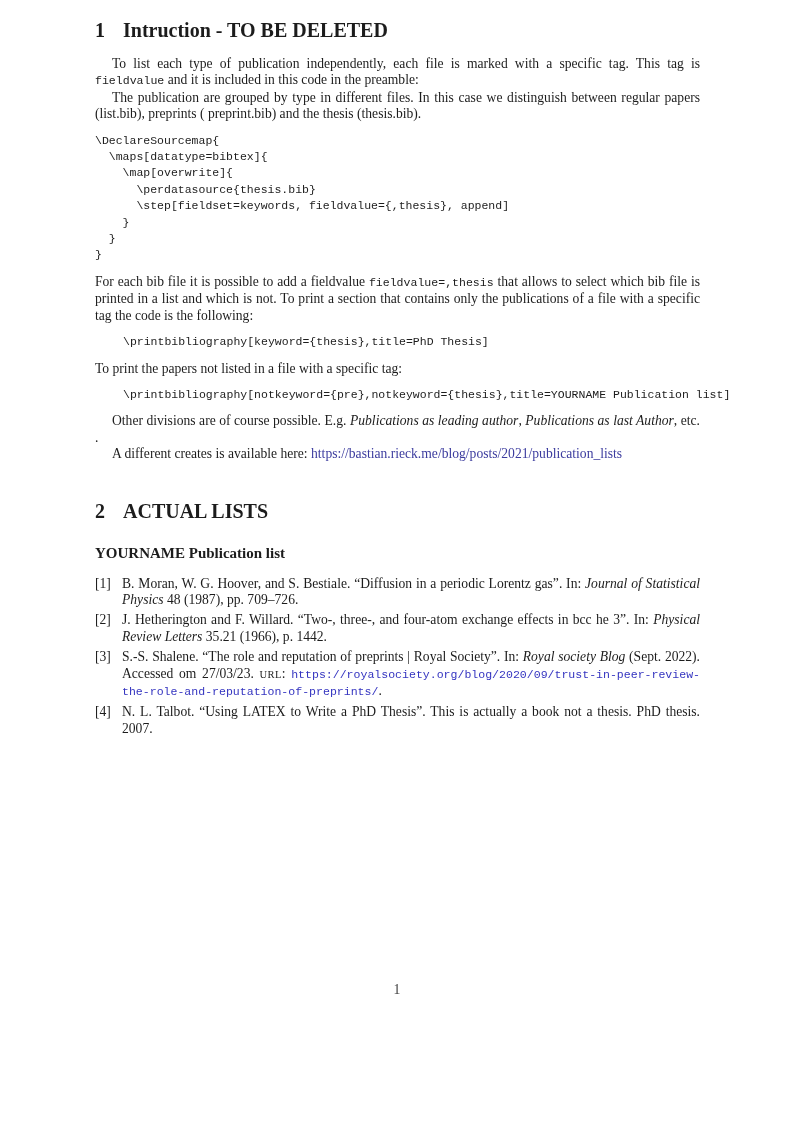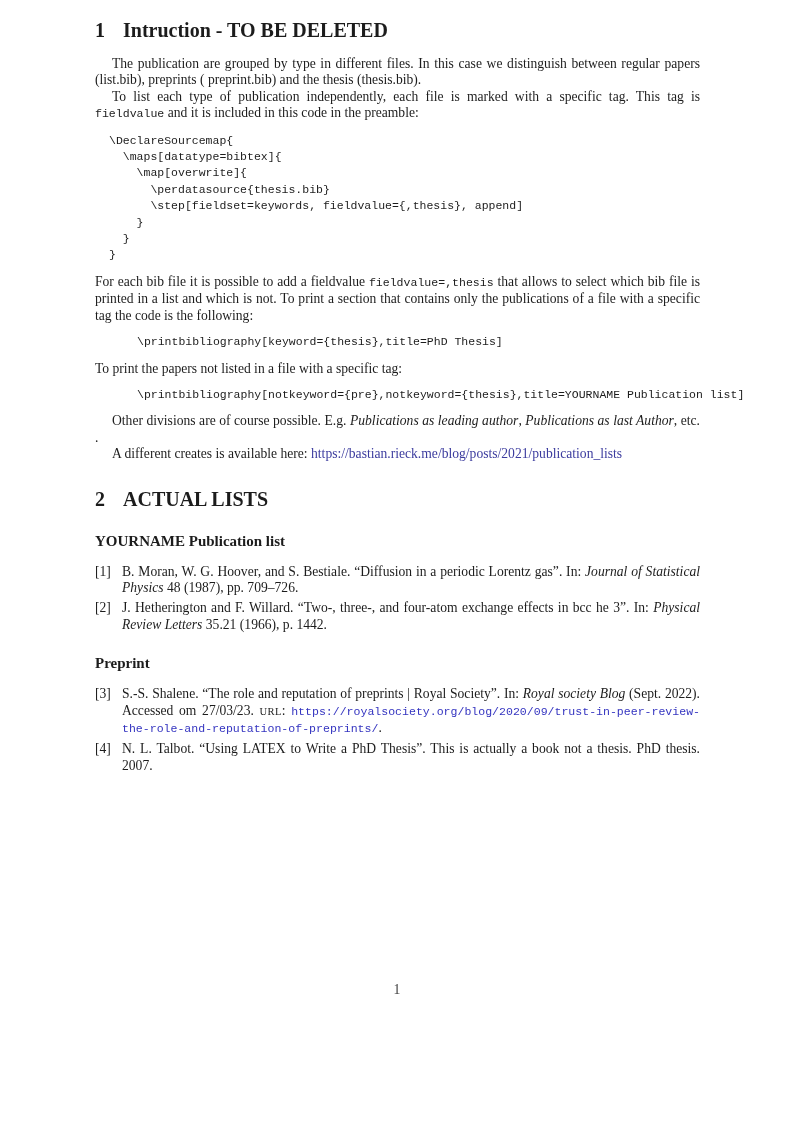--- a/index.html
+++ b/index.html
@@ -21,42 +21,42 @@
     left: 95px;
     width: 605px;
   }
   h1.sec {
     font-size: 20px;
     line-height: 24px;
     font-weight: bold;
     margin: 8px 0 14px 0;
   }
   h1.sec2 {
-    margin-top: 24px;
+    margin-top: 36px;
     margin-bottom: 10px;
   }
   h1 .sec-num { margin-right: 18px; }
   h2.subsec {
     font-size: 15px;
     line-height: 21px;
     font-weight: bold;
     margin: 20px 0 12px 0;
   }
   p.para {
     font-size: 13.6px;
     line-height: 16.4px;
     margin: 0;
     text-align: justify;
   }
   p.indent { text-indent: 17px; }
   pre.codeblock {
     font-family: "Liberation Mono", monospace;
     font-size: 11.5px;
     line-height: 16.4px;
-    margin: 10px 14px;
+    margin: 10px 0;
     white-space: pre;
     overflow: visible;
     color: #1c1c1c;
   }
   pre.codeline { padding-left: 28px; }
   .seg-bold { font-weight: normal; }
   .seg-italic { font-style: italic; }
   .seg-code {
     font-family: "Liberation Mono", monospace;
     font-size: 0.85em;
@@ -95,22 +95,22 @@
     color: #3a3a3a;
   }
 </style>
 </head>
 <body>
 
 <div class="page">
 
   <h1 class="sec"><span class="sec-num">1</span><span>Intruction - TO BE DELETED</span></h1>
 
+  <p class="para indent"><span>To list each type of publication independently, each file is marked with a specific tag. This tag is </span><span class="seg-code">fieldvalue</span><span> and it is included in this code in the preamble:</span></p>
   <p class="para indent"><span>The publication are grouped by type in different files. In this case we distinguish between regular papers (list.bib), preprints ( preprint.bib) and the thesis (thesis.bib).</span></p>
-  <p class="para indent"><span>To list each type of publication independently, each file is marked with a specific tag. This tag is </span><span class="seg-code">fieldvalue</span><span> and it is included in this code in the preamble:</span></p>
 
   <pre class="codeblock">\DeclareSourcemap{
   \maps[datatype=bibtex]{
     \map[overwrite]{
       \perdatasource{thesis.bib}
       \step[fieldset=keywords, fieldvalue={,thesis}, append]
     }
   }
 }</pre>
 
@@ -132,21 +132,20 @@
   <div class="bib-entry">
     <div class="bib-label">[1]</div>
     <div class="bib-text"><span>B. Moran, W. G. Hoover, and S. </span><span class="seg-bold">Bestiale</span><span>. “Diffusion in a periodic Lorentz gas”. In: </span><span class="seg-italic">Journal of Statistical Physics</span><span> 48 (1987), pp. 709–726.</span></div>
   </div>
 
   <div class="bib-entry">
     <div class="bib-label">[2]</div>
     <div class="bib-text"><span>J. Hetherington and F. </span><span class="seg-bold">Willard</span><span>. “Two-, three-, and four-atom exchange effects in bcc he 3”. In: </span><span class="seg-italic">Physical Review Letters</span><span> 35.21 (1966), p. 1442.</span></div>
   </div>
 
-  <h2 class="subsec">Preprint</h2>
 
   <div class="bib-entry">
     <div class="bib-label">[3]</div>
     <div class="bib-text"><span>S.-S. Shalene. “The role and reputation of preprints | Royal Society”. In: </span><span class="seg-italic">Royal society Blog</span><span> (Sept. 2022). Accessed om 27/03/23. </span><span class="seg-sc">url</span><span>: </span><span class="seg-codelink">https://royalsociety.org/blog/2020/09/trust-in-peer-review-the-role-and-reputation-of-preprints/</span><span>.</span></div>
   </div>
 
 
   <div class="bib-entry">
     <div class="bib-label">[4]</div>
     <div class="bib-text"><span>N. L. Talbot. “Using LATEX to Write a PhD Thesis”. This is actually a book not a thesis. PhD thesis. 2007.</span></div>

